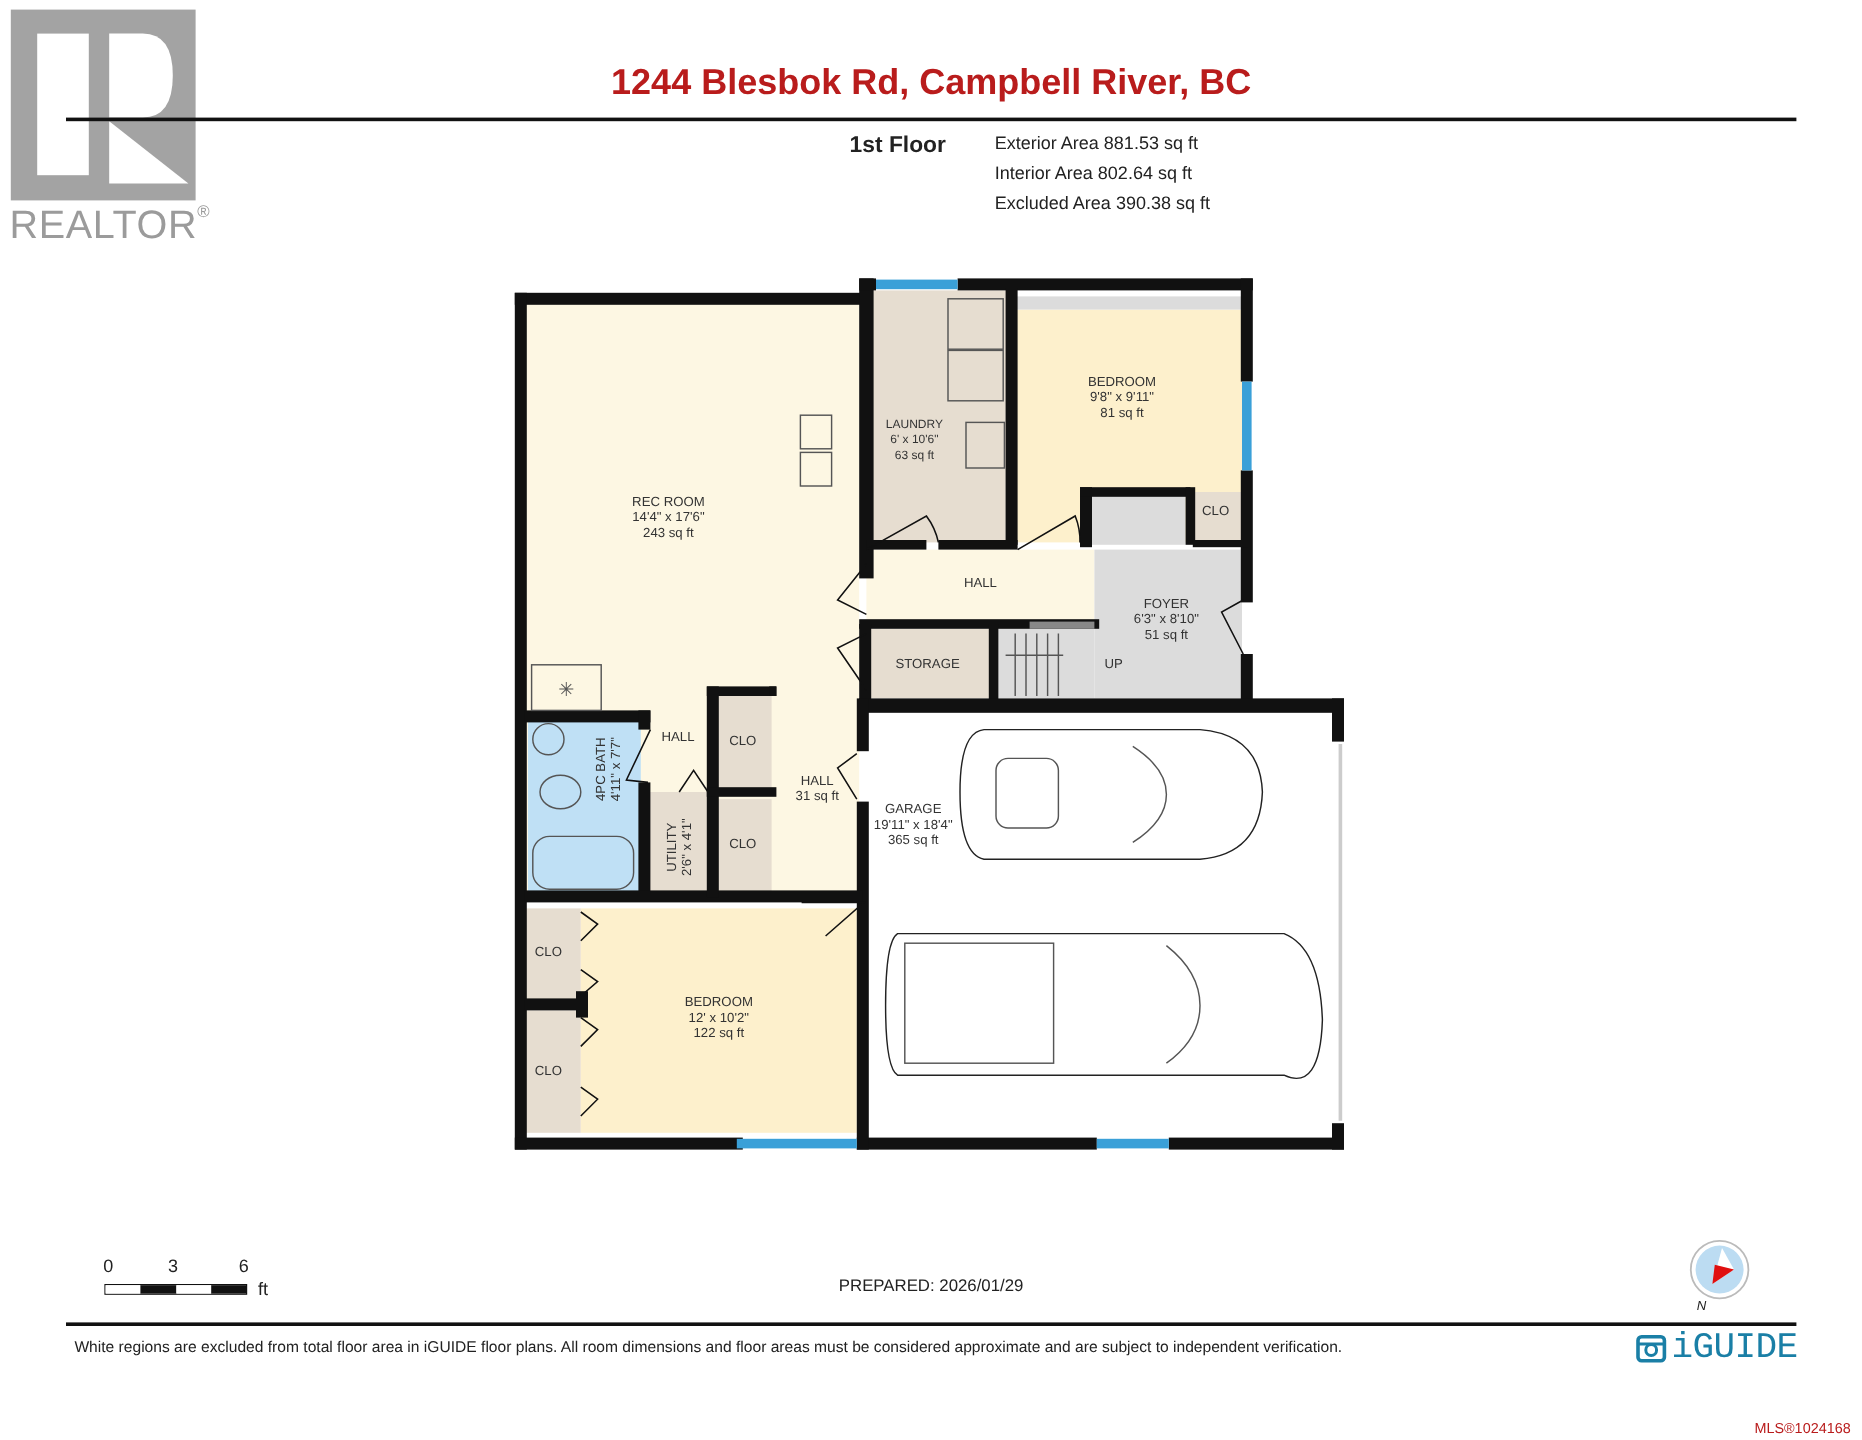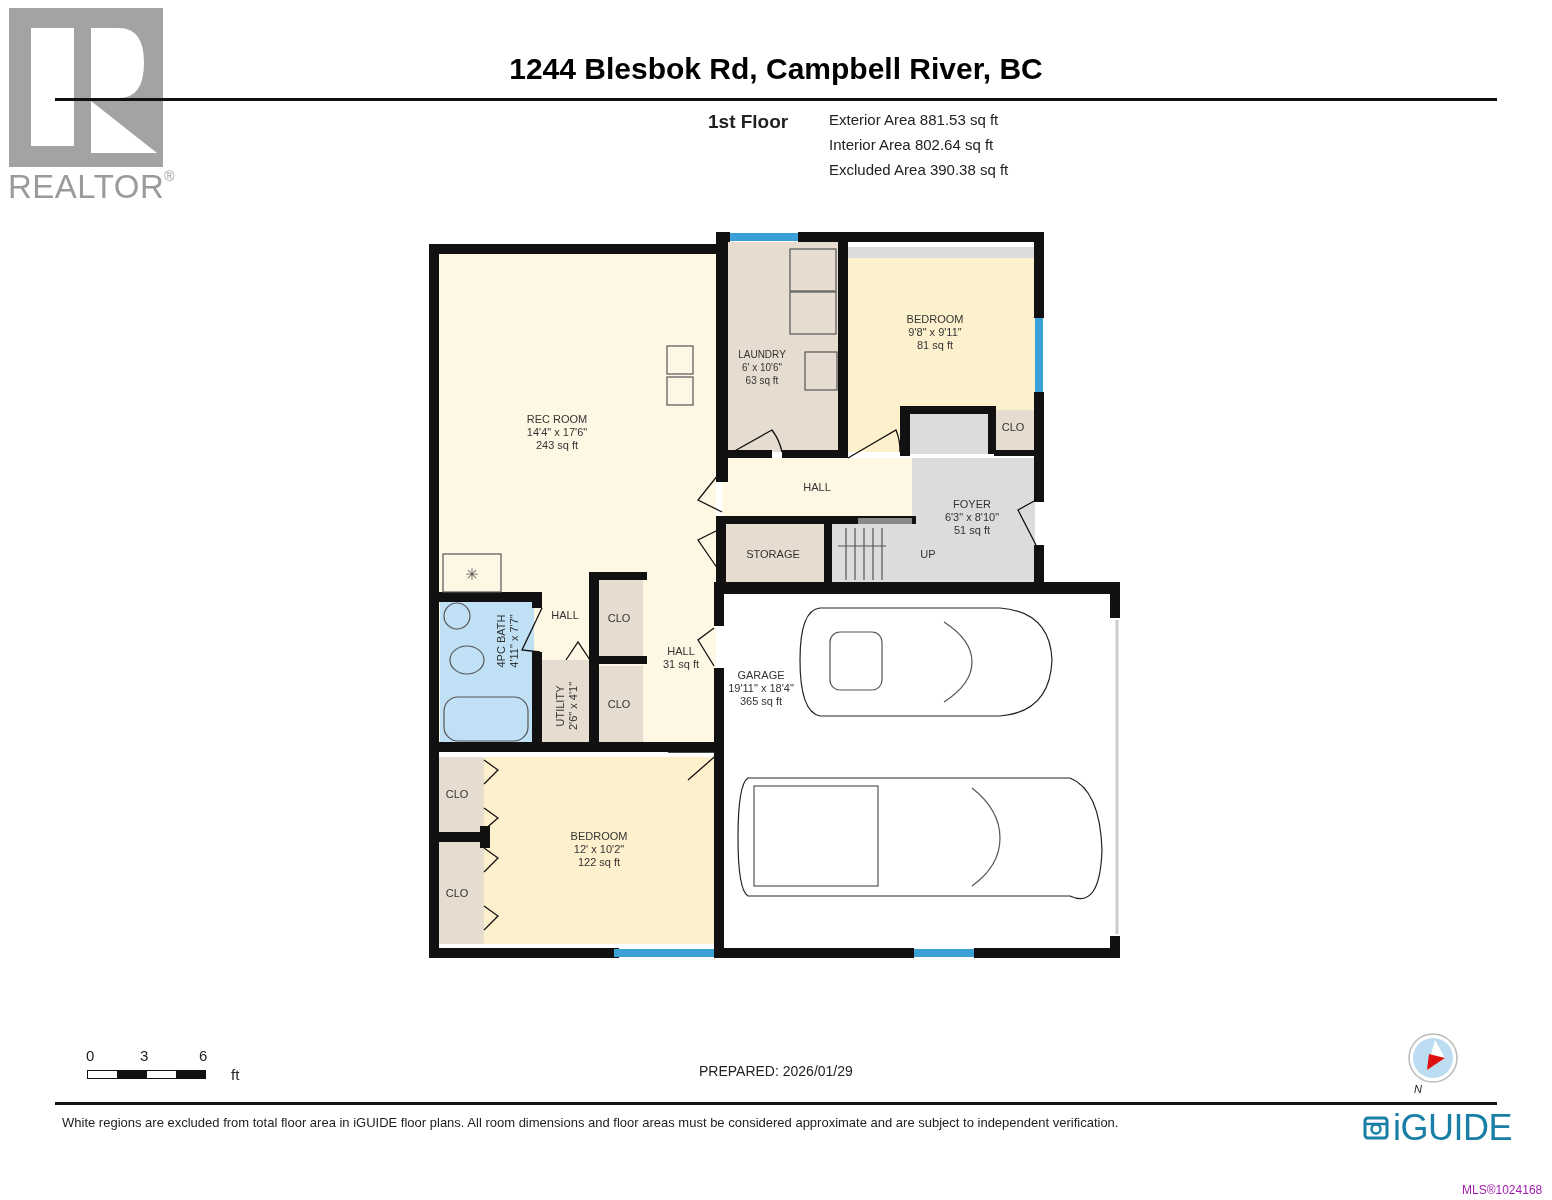--- a/index.html
+++ b/index.html
@@ -2,32 +2,32 @@
 <html><head>
 <meta charset="utf-8">
 <style>
   html,body{margin:0;padding:0;background:#fff;}
   body{width:1552px;height:1200px;position:relative;overflow:hidden;font-family:"Liberation Sans",sans-serif;color:#222;}
   .abs{position:absolute;}
   
   .realtor-box{left:9px;top:8px;width:154px;height:159px;background:#a3a3a3;}
   .realtor-text{left:8px;top:168px;font-size:33px;color:#9b9b9b;letter-spacing:0.5px;}
   .realtor-text sup{font-size:14px;vertical-align:top;}
-  .title{left:0;width:1552px;top:52px;text-align:center;font-weight:bold;font-size:30px;color:#000000;}
+  .title{left:0;width:1552px;top:52px;text-align:center;font-weight:bold;font-size:30px;color:#b91c1c;}
   .title-rule{left:55px;top:98px;width:1442px;height:3px;background:#111;}
   .floor-label{left:708px;top:111px;font-weight:bold;font-size:19px;text-align:center;}
   .area-line{left:829px;font-size:15px;}
   .room-label{position:absolute;font-size:11px;text-align:center;line-height:13px;color:#333;transform:translate(-50%,-50%);white-space:nowrap;}
   .room-label .nm{display:block;}
   .scale-labels{font-size:15px;}
   .prepared{left:699px;top:1063px;font-size:14px;}
   .bottom-rule{left:55px;top:1102px;width:1442px;height:3px;background:#111;}
   .disclaimer{left:62px;top:1115px;font-size:13px;}
-  .iguide{left:1363px;top:1107px;font-size:36px;color:#1a7fa6;letter-spacing:-0.5px;}
-  .mls{left:1462px;top:1183px;font-size:12px;color:#a21caf;}
+  .iguide{left:1363px;top:1107px;font-size:30px;color:#1a7fa6;letter-spacing:-0.5px;font-family:Liberation Mono, monospace;}
+  .mls{left:1462px;top:1183px;font-size:12px;color:#b91c1c;}
 </style>
 </head>
 <body>
 
 <div class="abs realtor-box">
   <svg width="154" height="159" viewBox="0 0 154 159">
     <rect x="22" y="20" width="43" height="118" fill="#fff"></rect>
     <path d="M82 20 H110 Q135 20 135 55 Q135 90 110 90 H82 Z" fill="#fff"></path>
     <path d="M82 93 L148 145 H82 Z" fill="#fff"></path>
   </svg>
@@ -210,21 +210,21 @@
 
 <div class="abs scale-labels" style="left:86px;top:1047px">0</div>
 <div class="abs scale-labels" style="left:140px;top:1047px">3</div>
 <div class="abs scale-labels" style="left:199px;top:1047px">6</div>
 <div class="abs" style="left:87px;top:1070px;width:117px;height:7px;border:1px solid #111;display:flex">
   <div style="flex:1;background:#fff"></div>
     <div style="flex:1;background:#111"></div>
     <div style="flex:1;background:#fff"></div>
     <div style="flex:1;background:#111"></div>
 </div>
-<div class="abs scale-labels" style="left:231px;top:1066px">ft</div>
+<div class="abs scale-labels" style="left:215px;top:1066px">ft</div>
 
 <div class="abs prepared">PREPARED: 2026/01/29</div>
 
 <div class="abs" style="left:1405px;top:1032px">
   <svg width="58" height="60" viewBox="0 0 58 60">
     <circle cx="28" cy="26" r="24" fill="#fff" stroke="#bbb" stroke-width="1.5"></circle>
     <circle cx="28" cy="26" r="20" fill="#bcdcf2"></circle>
     <polygon points="30,8 40,26 22,38" fill="#fff"></polygon>
     <polygon points="22,38 24,22 40,26" fill="#e01010"></polygon>
   </svg>

